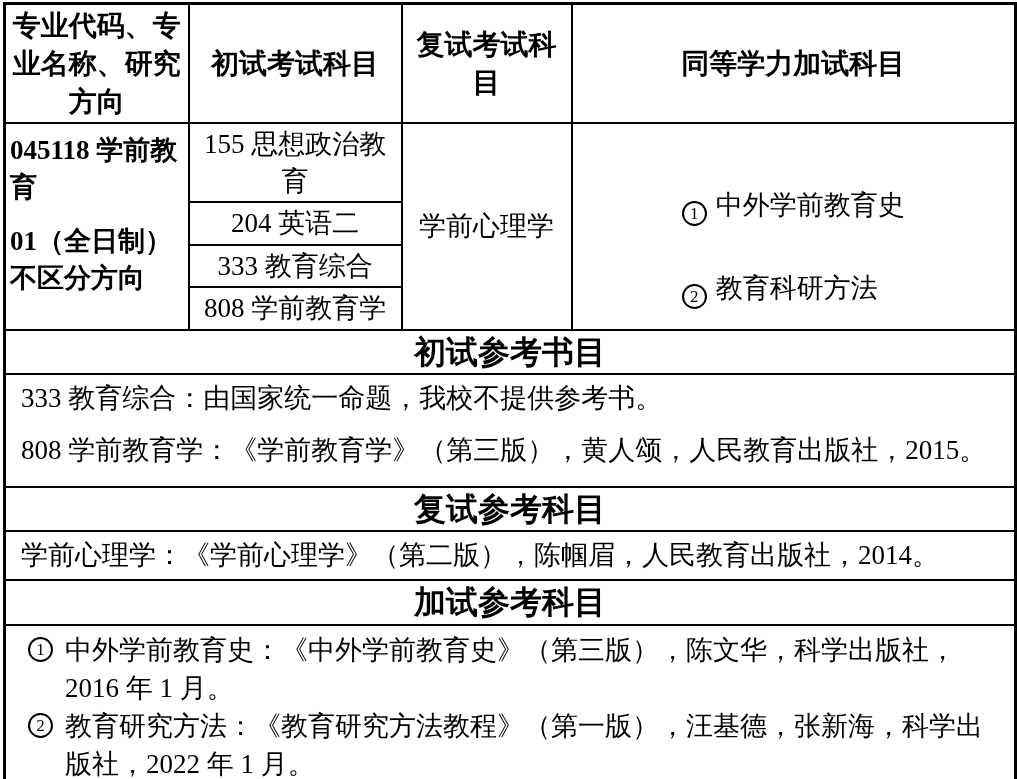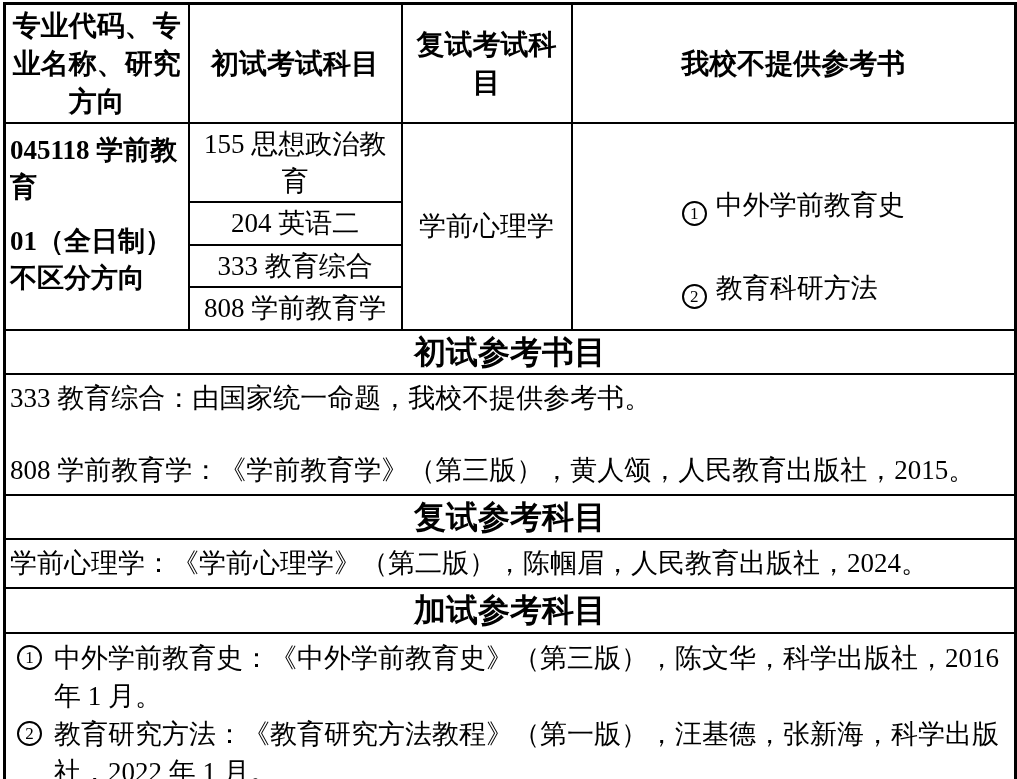--- a/index.html
+++ b/index.html
@@ -76,24 +76,24 @@
     font-size: 32px;
     font-weight: bold;
     text-align: center;
     padding: 2px 0;
     line-height: 1.2;
   }
   
   .section-content {
     vertical-align: top;
     text-align: left;
-    padding: 5px 4px;
+    padding: 5px 15px;
   }
   .section-content .line { line-height: 37px; }
-  .section-content .line.gap-above { margin-top: 35px; }
+  .section-content .line.gap-above { margin-top: 15px; }
   .hang {
     position: relative;
     padding-left: 44px;
     line-height: 38px;
   }
   .hang .circ {
     position: absolute;
     left: 7px;
     top: 6px;
     margin-right: 0;
@@ -109,21 +109,21 @@
       <col style="width:213px">
       <col style="width:170px">
       <col style="width:444px">
     </colgroup>
 
     <tbody>
         <tr style="height:117px">
       <th>专业代码、专业名称、研究方向</th>
       <th>初试考试科目</th>
       <th>复试考试科目</th>
-      <th>我校不提供参考书</th>
+      <th>同等学力加试科目</th>
     </tr>
 
     <tr style="height:77px">
       <td rowspan="4" class="program-cell">
         <div class="block1">045118 学前教育</div>
         <div class="block2">01（全日制）不区分方向</div>
       </td>
       <td class="subject-cell">155 思想政治教育</td>
       <td rowspan="4" class="retest-cell">学前心理学</td>
       <td rowspan="4" class="addl-cell">
@@ -155,21 +155,21 @@
         <div class="line">333 教育综合：由国家统一命题，我校不提供参考书。</div>
         <div class="line gap-above">808 学前教育学：《学前教育学》（第三版），黄人颂，人民教育出版社，2015。</div>
       </td>
     </tr>
 
     <tr style="height:24px">
       <td colspan="4" class="section-header">复试参考科目</td>
     </tr>
     <tr style="height:40px">
       <td colspan="4" class="section-content">
-        <div class="line">学前心理学：《学前心理学》（第二版），陈帼眉，人民教育出版社，2024。</div>
+        <div class="line">学前心理学：《学前心理学》（第二版），陈帼眉，人民教育出版社，2014。</div>
       </td>
     </tr>
 
     <tr style="height:37px">
       <td colspan="4" class="section-header">加试参考科目</td>
     </tr>
     <tr style="height:187px">
       <td colspan="4" class="section-content">
         <div class="hang">
           <span class="circ">1</span><span>中外学前教育史：《中外学前教育史》（第三版），陈文华，科学出版社，2016 年 1 月。</span>

